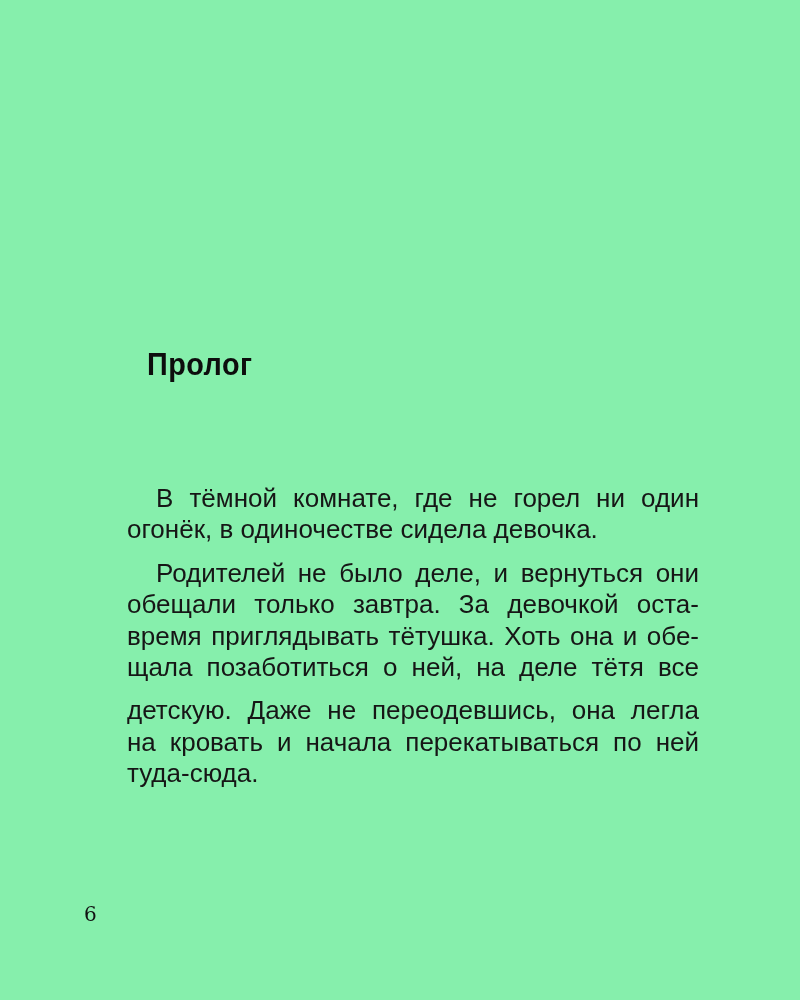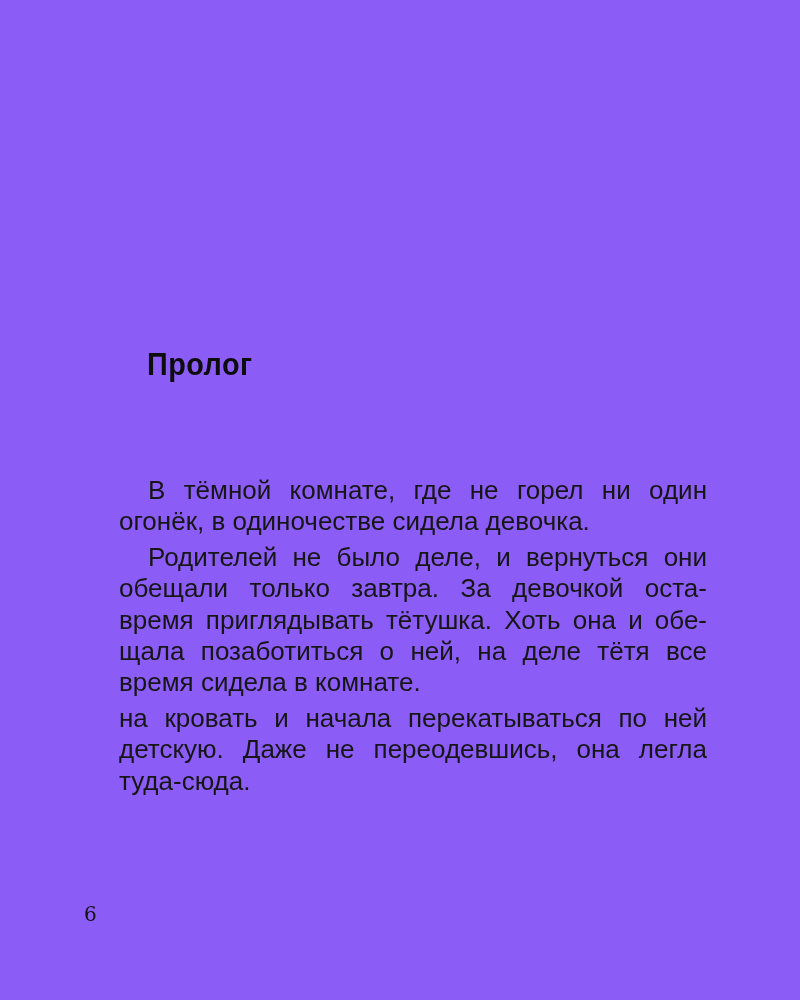--- a/index.html
+++ b/index.html
@@ -4,21 +4,21 @@
 <style>
   html, body {
     margin: 0;
     padding: 0;
     background: #ffffff;
   }
   .page {
     position: relative;
     width: 800px;
     height: 1000px;
-    background: #8b5cf6;
+    background: #86efac;
     overflow: hidden;
     font-family: "Liberation Sans", sans-serif;
     color: #141414;
   }
   .heading {
     position: absolute;
     left: 147px;
     top: 348px;
     margin: 0;
     font-family: "Liberation Sans", sans-serif;
@@ -35,21 +35,21 @@
     position: absolute;
     left: 115px;
     top: 471px;
     width: 596px;
     font-family: "Liberation Sans", sans-serif;
     font-size: 26px;
     line-height: 31.4px;
     color: #161616;
   }
   .paragraph {
-    margin: 4px;
+    margin: 12px;
   }
   .line {
     text-align: justify;
     text-align-last: justify;
   }
   .line.last {
     text-align: justify;
     text-align-last: left;
   }
   .line.first {
@@ -74,23 +74,22 @@
   <div class="text-block" id="text-block">
       <div class="paragraph">
         <div class="line first">В тёмной комнате, где не горел ни один</div>
         <div class="line last">огонёк, в одиночестве сидела девочка.</div>
       </div>
       <div class="paragraph">
         <div class="line first">Родителей не было деле, и вернуться они</div>
         <div class="line">обещали только завтра. За девочкой оста-</div>
         <div class="line">время приглядывать тётушка. Хоть она и обе-</div>
         <div class="line">щала позаботиться о ней, на деле тётя все</div>
-        <div class="line last">время сидела в комнате.</div>
       </div>
       <div class="paragraph">
+        <div class="line">детскую. Даже не переодевшись, она легла</div>
         <div class="line">на кровать и начала перекатываться по ней</div>
-        <div class="line">детскую. Даже не переодевшись, она легла</div>
         <div class="line last">туда-сюда.</div>
       </div>
     </div>
 
   <div class="page-number">6</div>
 </div>
 
 </body></html>

